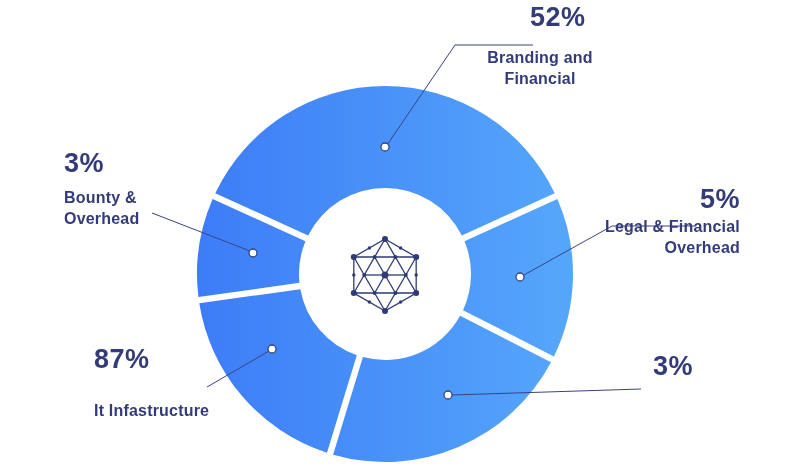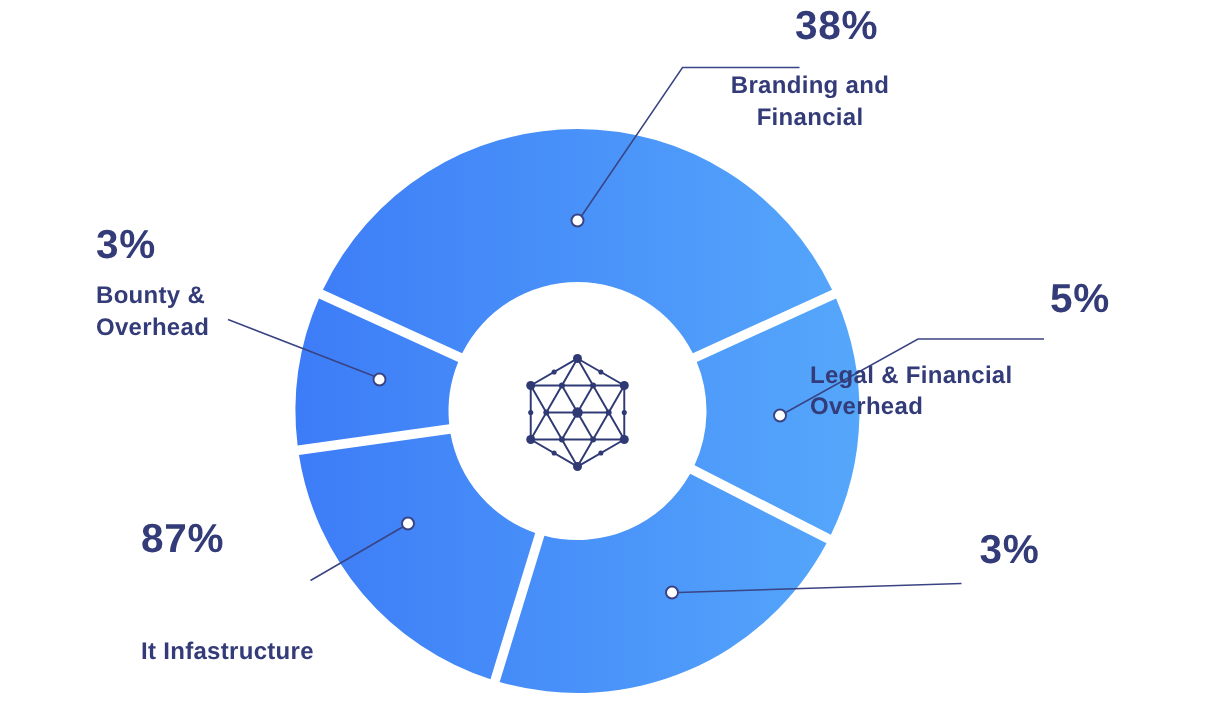--- a/index.html
+++ b/index.html
@@ -11,25 +11,25 @@
   .pct{
     position:absolute;font-size:27px;font-weight:700;color:#333b78;letter-spacing:.5px;
   }
   .lbl{
     position:absolute;font-size:16px;font-weight:600;color:#333b78;line-height:21px;
     white-space:pre-line;letter-spacing:.2px;
   }
   .pct-branding{left:530px;top:2px;}
   .lbl-branding{left:462px;top:47px;width:156px;text-align:center;}
   .pct-legal{left:610px;top:184px;width:130px;text-align:right;}
-  .lbl-legal{left:540px;top:240px;width:200px;}
+  .lbl-legal{left:540px;top:216px;width:200px;text-align:right;}
   .pct-gift{left:603px;top:351px;width:140px;text-align:center;}
   .lbl-gift{left:603px;top:396px;width:140px;text-align:center;}
   .pct-it{left:94px;top:344px;}
-  .lbl-it{left:94px;top:424px;}
+  .lbl-it{left:94px;top:400px;}
   .pct-bounty{left:64px;top:148px;}
   .lbl-bounty{left:64px;top:187px;}
 </style>
 </head>
 <body>
 
 <div class="stage">
 
   <svg width="810" height="471" viewBox="0 0 810 471">
     <defs>
@@ -92,21 +92,21 @@
         <circle cx="15.59" cy="-27" r="1.7"></circle>
         <circle cx="31.18" cy="0" r="1.7"></circle>
         <circle cx="15.59" cy="27" r="1.7"></circle>
         <circle cx="-15.59" cy="27" r="1.7"></circle>
         <circle cx="-31.18" cy="0" r="1.7"></circle>
         <circle cx="-15.59" cy="-27" r="1.7"></circle>
       </g>
     </g>
   </svg>
 
-  <div class="pct pct-branding">38%</div>
+  <div class="pct pct-branding">52%</div>
   <div class="lbl lbl-branding">Branding and
 Financial</div>
 
   <div class="pct pct-legal">5%</div>
   <div class="lbl lbl-legal">Legal &amp; Financial
 Overhead</div>
 
   <div class="pct pct-gift">3%</div>
 
   <div class="pct pct-it">87%</div>

